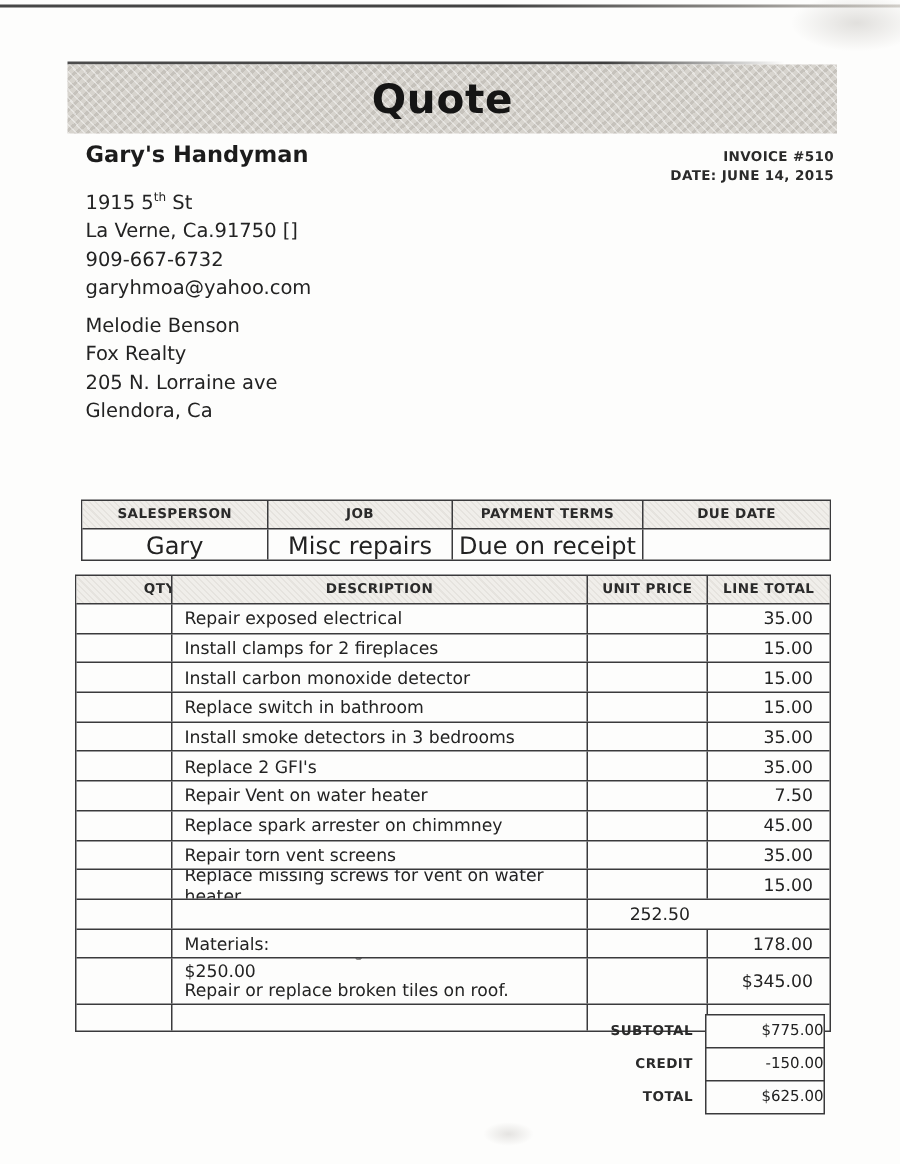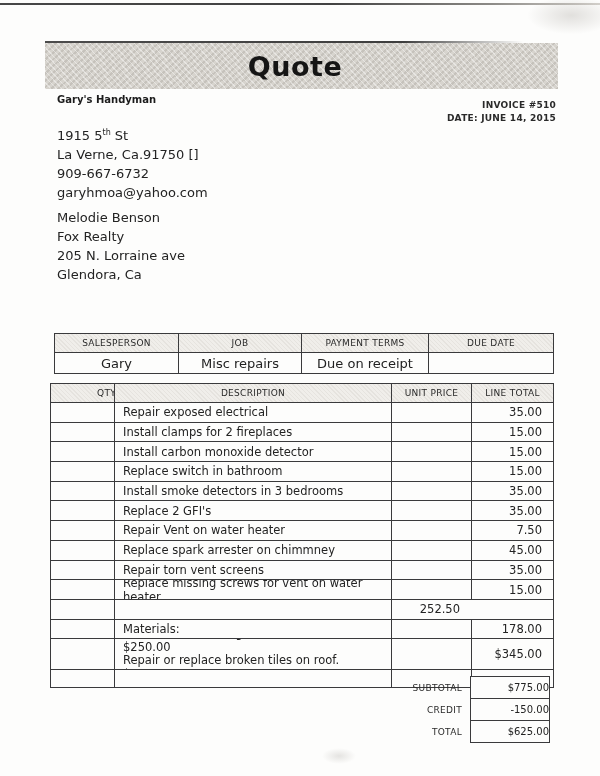--- a/index.html
+++ b/index.html
@@ -23,21 +23,21 @@
     position:absolute; left:45px; top:43px; width:513px; height:46px;
     box-sizing:border-box; padding-right:13px;
     display:flex; align-items:center; justify-content:center;
     background-color:#d7d4ce;
     background-image:
       repeating-linear-gradient(47deg, rgba(255,255,255,.42) 0 1px, rgba(0,0,0,0) 1px 4px),
       repeating-linear-gradient(-43deg, rgba(112,106,98,.17) 0 2px, rgba(0,0,0,0) 2px 5px);
   }
   .quote-title { font-size:27px; font-weight:bold; color:#151515; letter-spacing:.5px; }
 
-  .company-name { position:absolute; left:57px; top:94px; font-size:10px; font-weight:bold; color:#1c1c1c; }
+  .company-name { position:absolute; left:57px; top:94px; font-size:15px; font-weight:bold; color:#1c1c1c; }
   .invoice-meta {
     position:absolute; right:44px; top:99px; text-align:right;
     font-size:9px; font-weight:bold; line-height:12.5px; letter-spacing:.25px; color:#2a2a2a;
   }
 
   
   .addr-block { position:absolute; left:57px; font-size:13px; line-height:19px; color:#232323; }
   .sender-block { top:126px; }
   .recipient-block { top:208px; }
   .addr-block sup { font-size:8px; vertical-align:super; line-height:0; }
@@ -46,33 +46,33 @@
   .smudge-tr { position:absolute; right:0; top:0; width:72px; height:34px;
     background:radial-gradient(ellipse at 60% 45%, rgba(152,147,140,.28), rgba(152,147,140,0) 72%); }
   .smudge-b { position:absolute; left:322px; top:748px; width:34px; height:16px;
     background:radial-gradient(ellipse, rgba(142,137,130,.22), rgba(142,137,130,0) 70%); }
 
   
   .tint {
     background-color:#f0eeea;
     background-image:repeating-linear-gradient(45deg, rgba(188,183,176,.20) 0 1px, rgba(0,0,0,0) 1px 3px);
   }
-  .hcell-text { font-size:9px; font-weight:normal; letter-spacing:.3px; color:#2a2a2a; }
+  .hcell-text { font-size:9px; font-weight:bold; letter-spacing:.3px; color:#2a2a2a; }
 
   
   .gtable { position:absolute; left:54px; top:333px; width:498px; border:1px solid #3a3a3c; }
   .grow { display:grid; grid-template-columns:123px 123px 127px 125px; }
   .grow + .grow { border-top:1px solid #3a3a3c; }
   .gcell {
     border-left:1px solid #3a3a3c; display:flex; align-items:center; justify-content:center;
     box-sizing:border-box; overflow:hidden;
   }
   .gcell:first-child { border-left:none; }
   .grow.header .gcell { height:18px; }
-  .grow.values .gcell { height:20px; font-size:13px; }
+  .grow.values .gcell { height:20px; font-size:16px; }
 
   
   .itable { position:absolute; left:50px; top:383px; width:502px; border:1px solid #3a3a3c; }
   .irow { display:grid; grid-template-columns:63px 277px 80px 82px; }
   .irow + .irow { border-top:1px solid #3a3a3c; }
   .icell {
     border-left:1px solid #3a3a3c; display:flex; align-items:center;
     box-sizing:border-box; overflow:hidden; font-size:11.5px; color:#232323;
   }
   .icell:first-child { border-left:none;padding-left:48px; }

